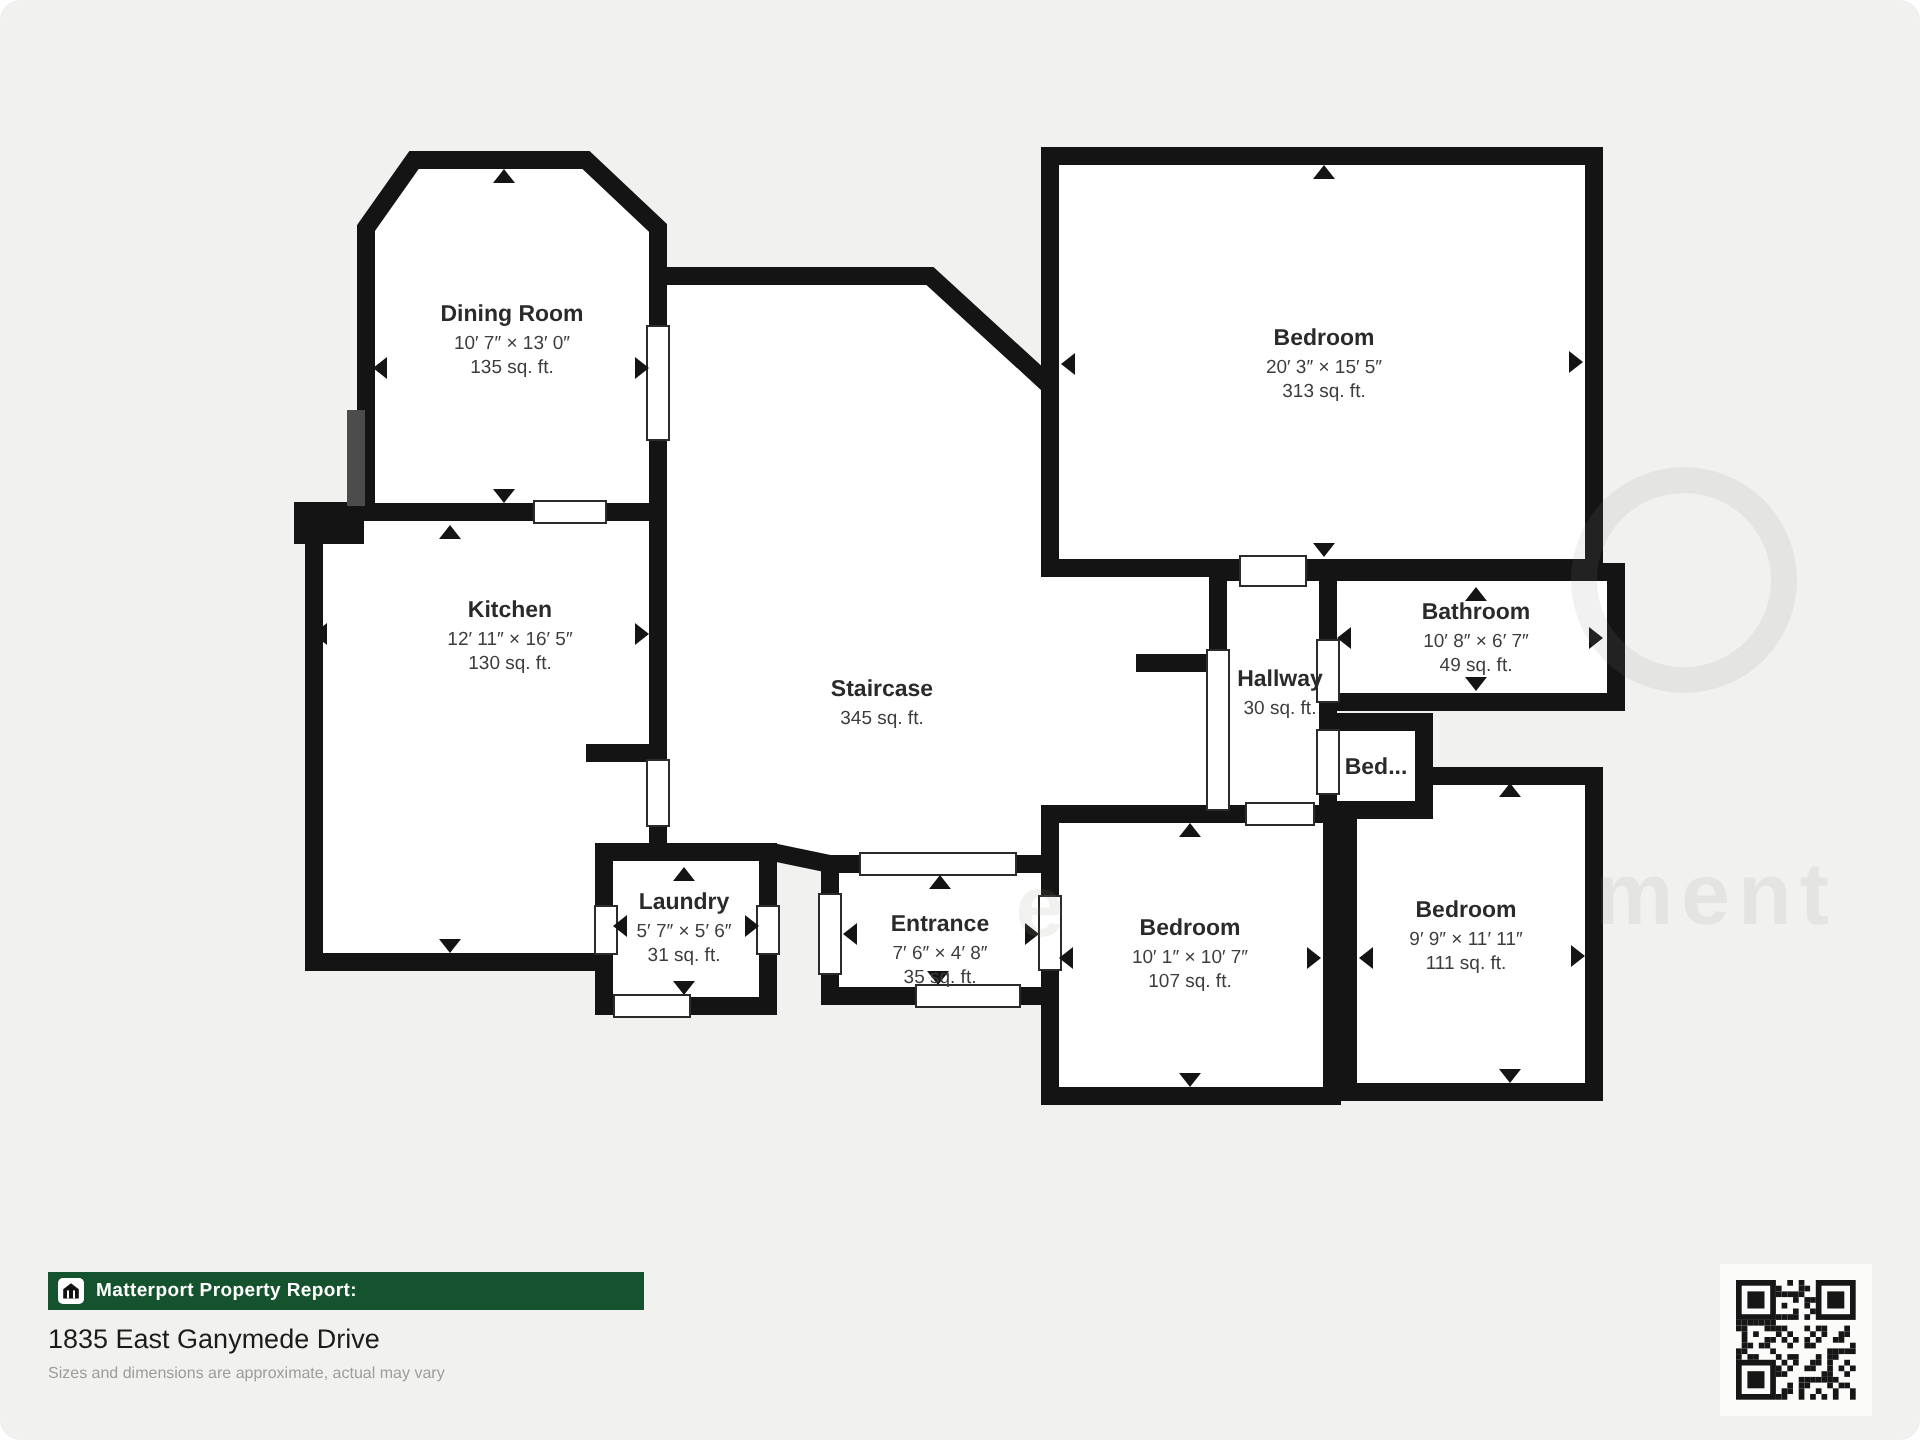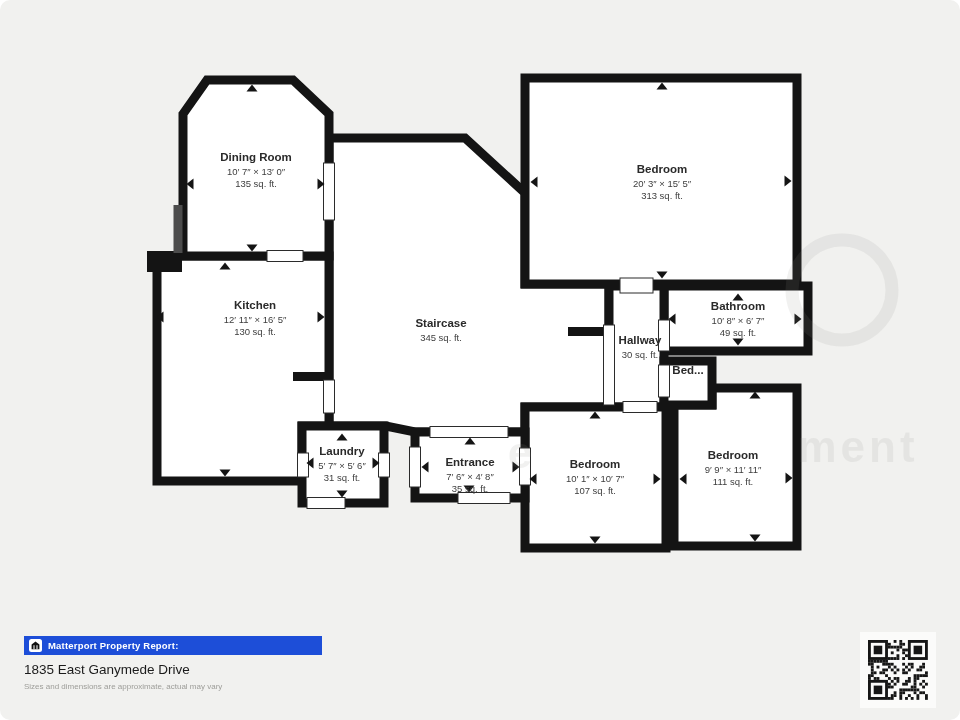--- a/index.html
+++ b/index.html
@@ -7,21 +7,21 @@
   #stage{position:relative;width:960px;height:720px;background:#f1f1ef;border-radius:10px;overflow:hidden;}
   #plan-svg{position:absolute;left:0;top:0;}
   .room-label{position:absolute;transform:translate(-50%,-50%);text-align:center;line-height:1.35;color:#2e2e2e;white-space:nowrap;}
   .room-name{font-size:11.5px;font-weight:bold;color:#2a2a2a;display:block;text-align:center;}
   .room-dims{font-size:9.5px;color:#3d3d3d;display:block;}
   .room-area{font-size:9.5px;color:#3d3d3d;display:block;}
   .room-dims:empty,.room-area:empty{display:none;}
 
   
   .footer{position:absolute;left:24px;top:636px;width:300px;}
-  .report-bar{width:298px;height:19px;background:#1d4ed8;color:#ffffff;display:flex;align-items:center;gap:6px;padding-left:5px;box-sizing:border-box;}
+  .report-bar{width:298px;height:19px;background:#14532d;color:#ffffff;display:flex;align-items:center;gap:6px;padding-left:5px;box-sizing:border-box;}
   .report-bar .bar-title{font-size:9.5px;font-weight:bold;letter-spacing:.2px;}
   .address{margin-top:7px;font-size:13.5px;font-weight:normal;color:#1b1b1b;}
   .metrics{margin-top:5px;font-size:10.5px;color:#222;display:flex;align-items:center;}
   .metrics .b{font-weight:bold;}
   .metrics .v{margin-left:4px;}
   .metrics .divider{display:inline-block;width:0;height:13px;border-left:1.4px solid #2b2b2b;margin:0 8px;}
   .disclaimer{margin-top:5px;font-size:8px;color:#9d9d99;}
 
   
   .cta{position:absolute;left:756px;top:650px;width:108px;text-align:center;}
@@ -121,41 +121,41 @@
   <div class="room-label" style="left:256px;top:171px">
     <span class="room-name">Dining Room</span>
     <span class="room-dims">10′ 7″ × 13′ 0″</span>
     <span class="room-area">135 sq. ft.</span>
   </div>
   <div class="room-label" style="left:255px;top:319px">
     <span class="room-name">Kitchen</span>
     <span class="room-dims">12′ 11″ × 16′ 5″</span>
     <span class="room-area">130 sq. ft.</span>
   </div>
-  <div class="room-label" style="left:441px;top:330px">
+  <div class="room-label" style="left:441px;top:352px">
     <span class="room-name">Staircase</span>
 
     <span class="room-area">345 sq. ft.</span>
   </div>
   <div class="room-label" style="left:662px;top:183px">
     <span class="room-name">Bedroom</span>
     <span class="room-dims">20′ 3″ × 15′ 5″</span>
     <span class="room-area">313 sq. ft.</span>
   </div>
   <div class="room-label" style="left:738px;top:320px">
     <span class="room-name">Bathroom</span>
     <span class="room-dims">10′ 8″ × 6′ 7″</span>
     <span class="room-area">49 sq. ft.</span>
   </div>
   <div class="room-label" style="left:640px;top:347px">
     <span class="room-name">Hallway</span>
 
     <span class="room-area">30 sq. ft.</span>
   </div>
-  <div class="room-label" style="left:688px;top:371px">
+  <div class="room-label" style="left:688px;top:385px">
     <span class="room-name">Bed...</span>
   </div>
   <div class="room-label" style="left:342px;top:465px">
     <span class="room-name">Laundry</span>
     <span class="room-dims">5′ 7″ × 5′ 6″</span>
     <span class="room-area">31 sq. ft.</span>
   </div>
   <div class="room-label" style="left:470px;top:476px">
     <span class="room-name">Entrance</span>
     <span class="room-dims">7′ 6″ × 4′ 8″</span>

